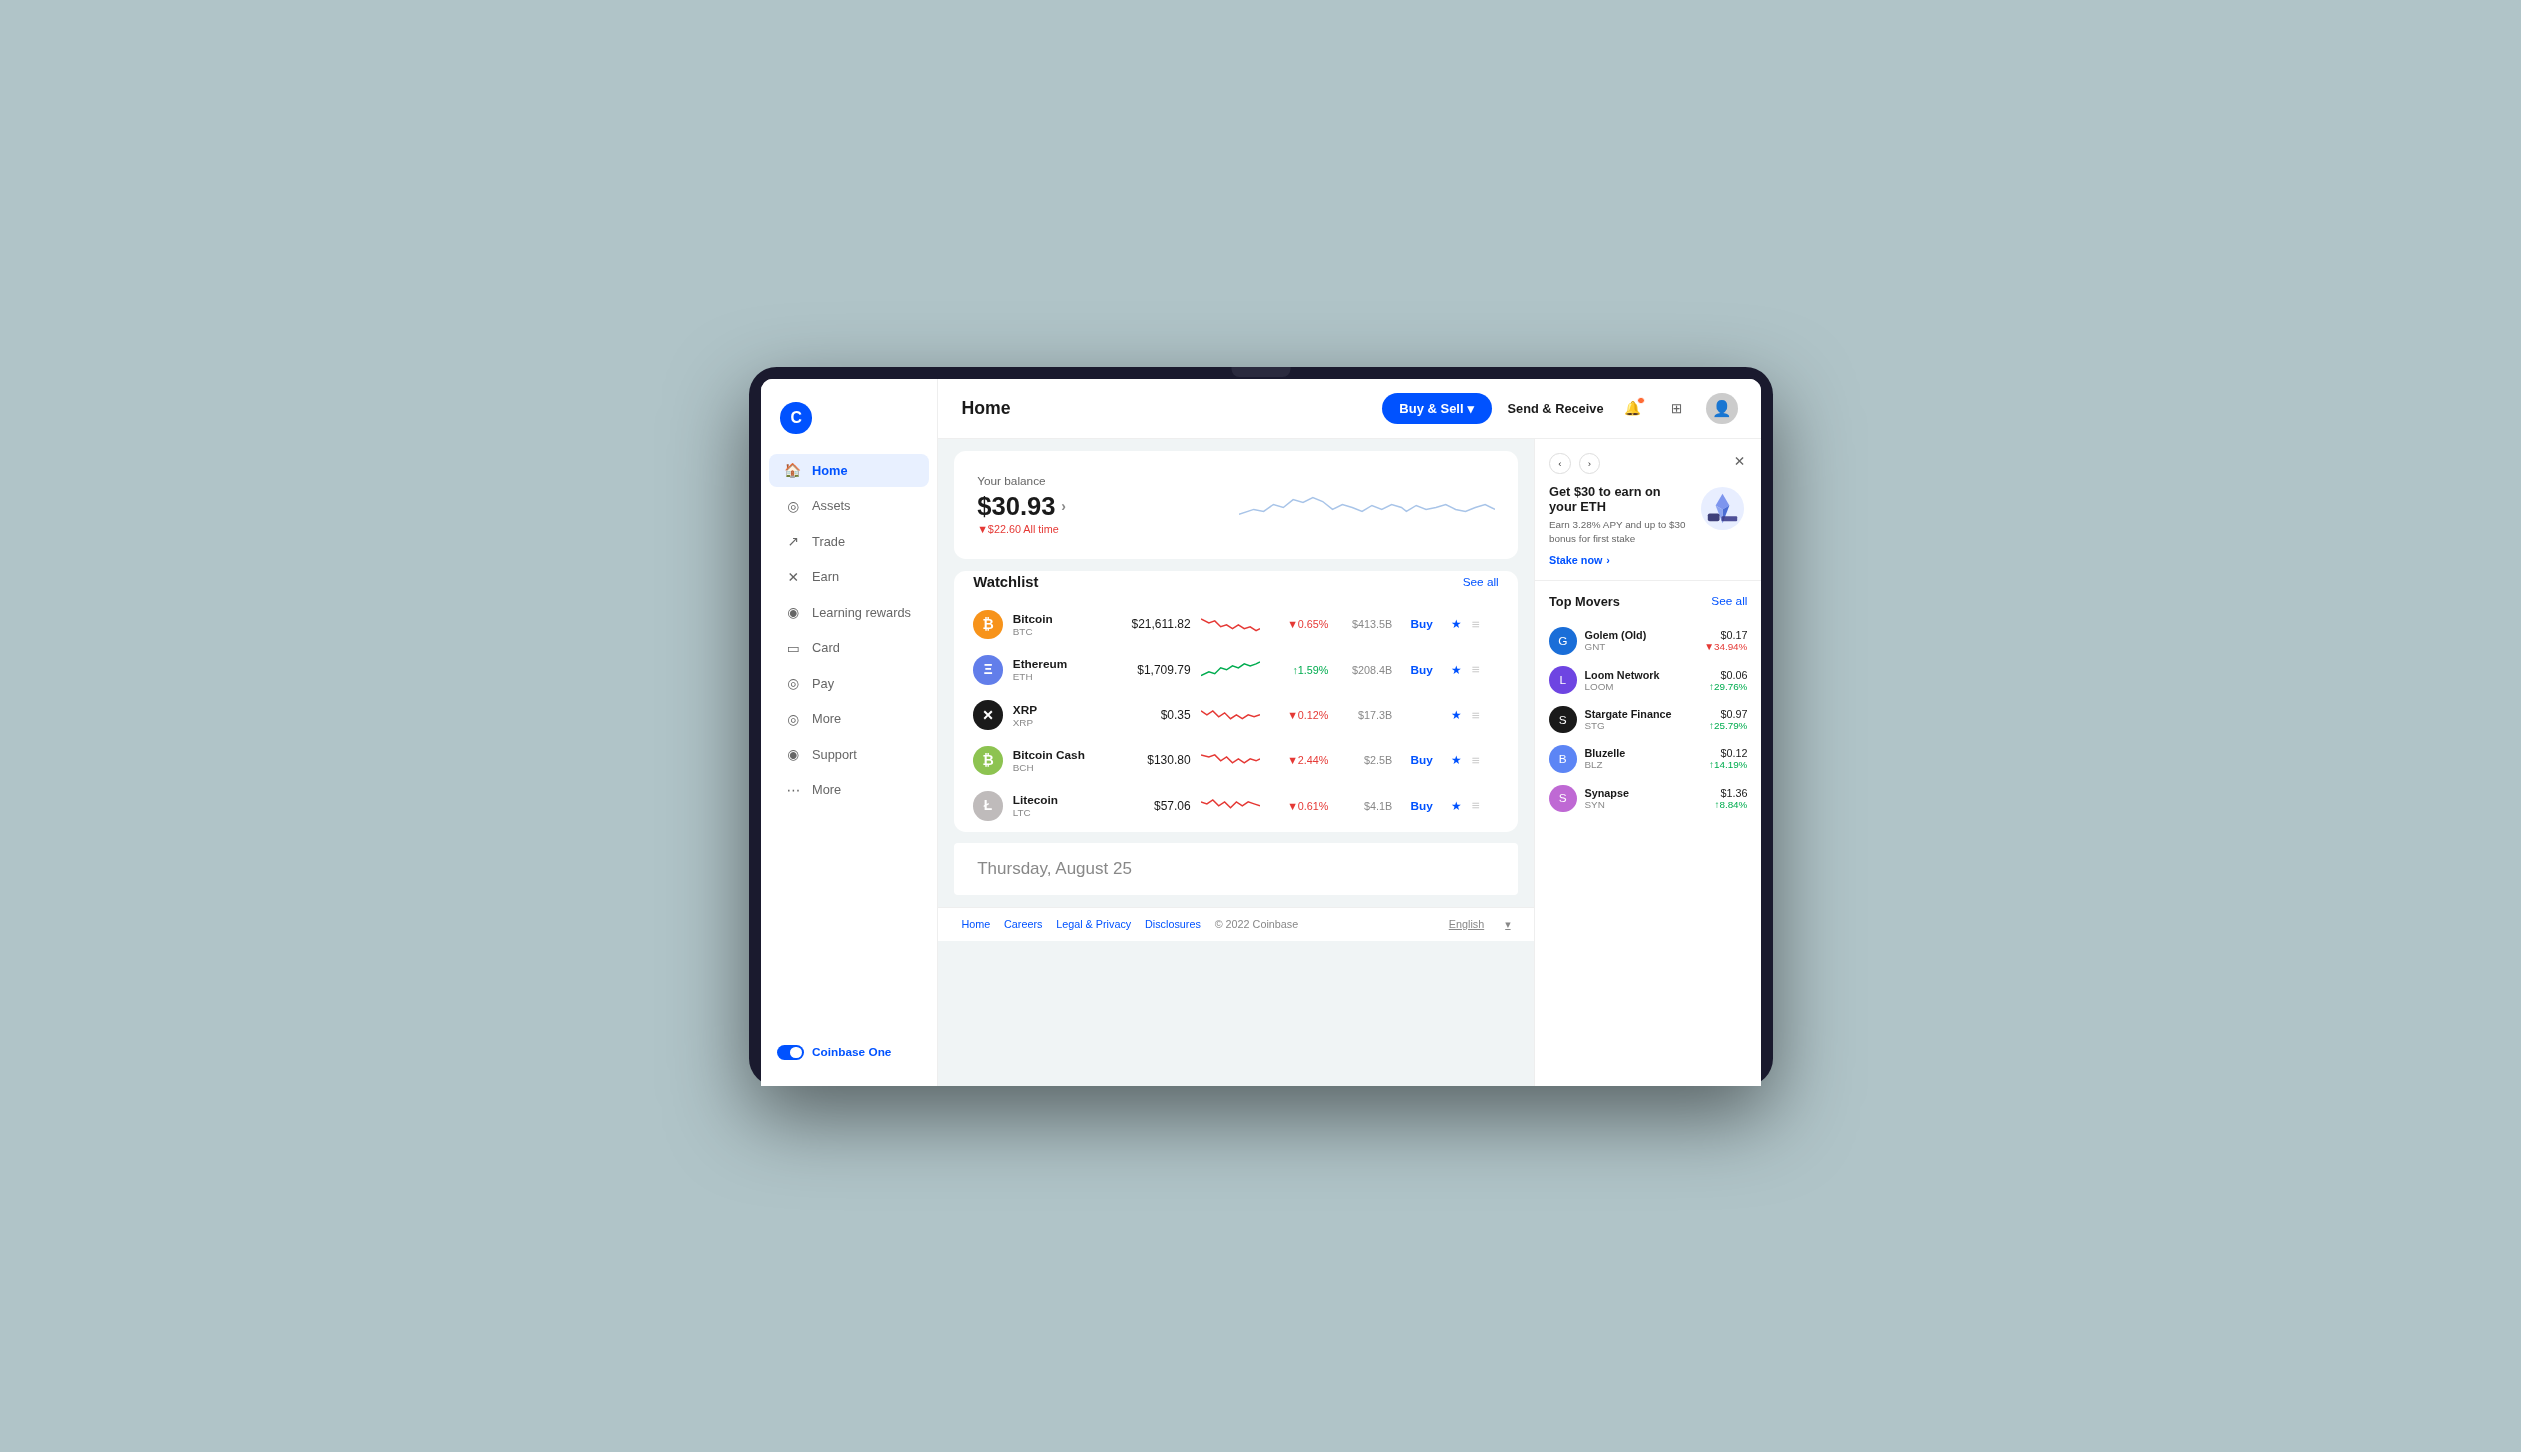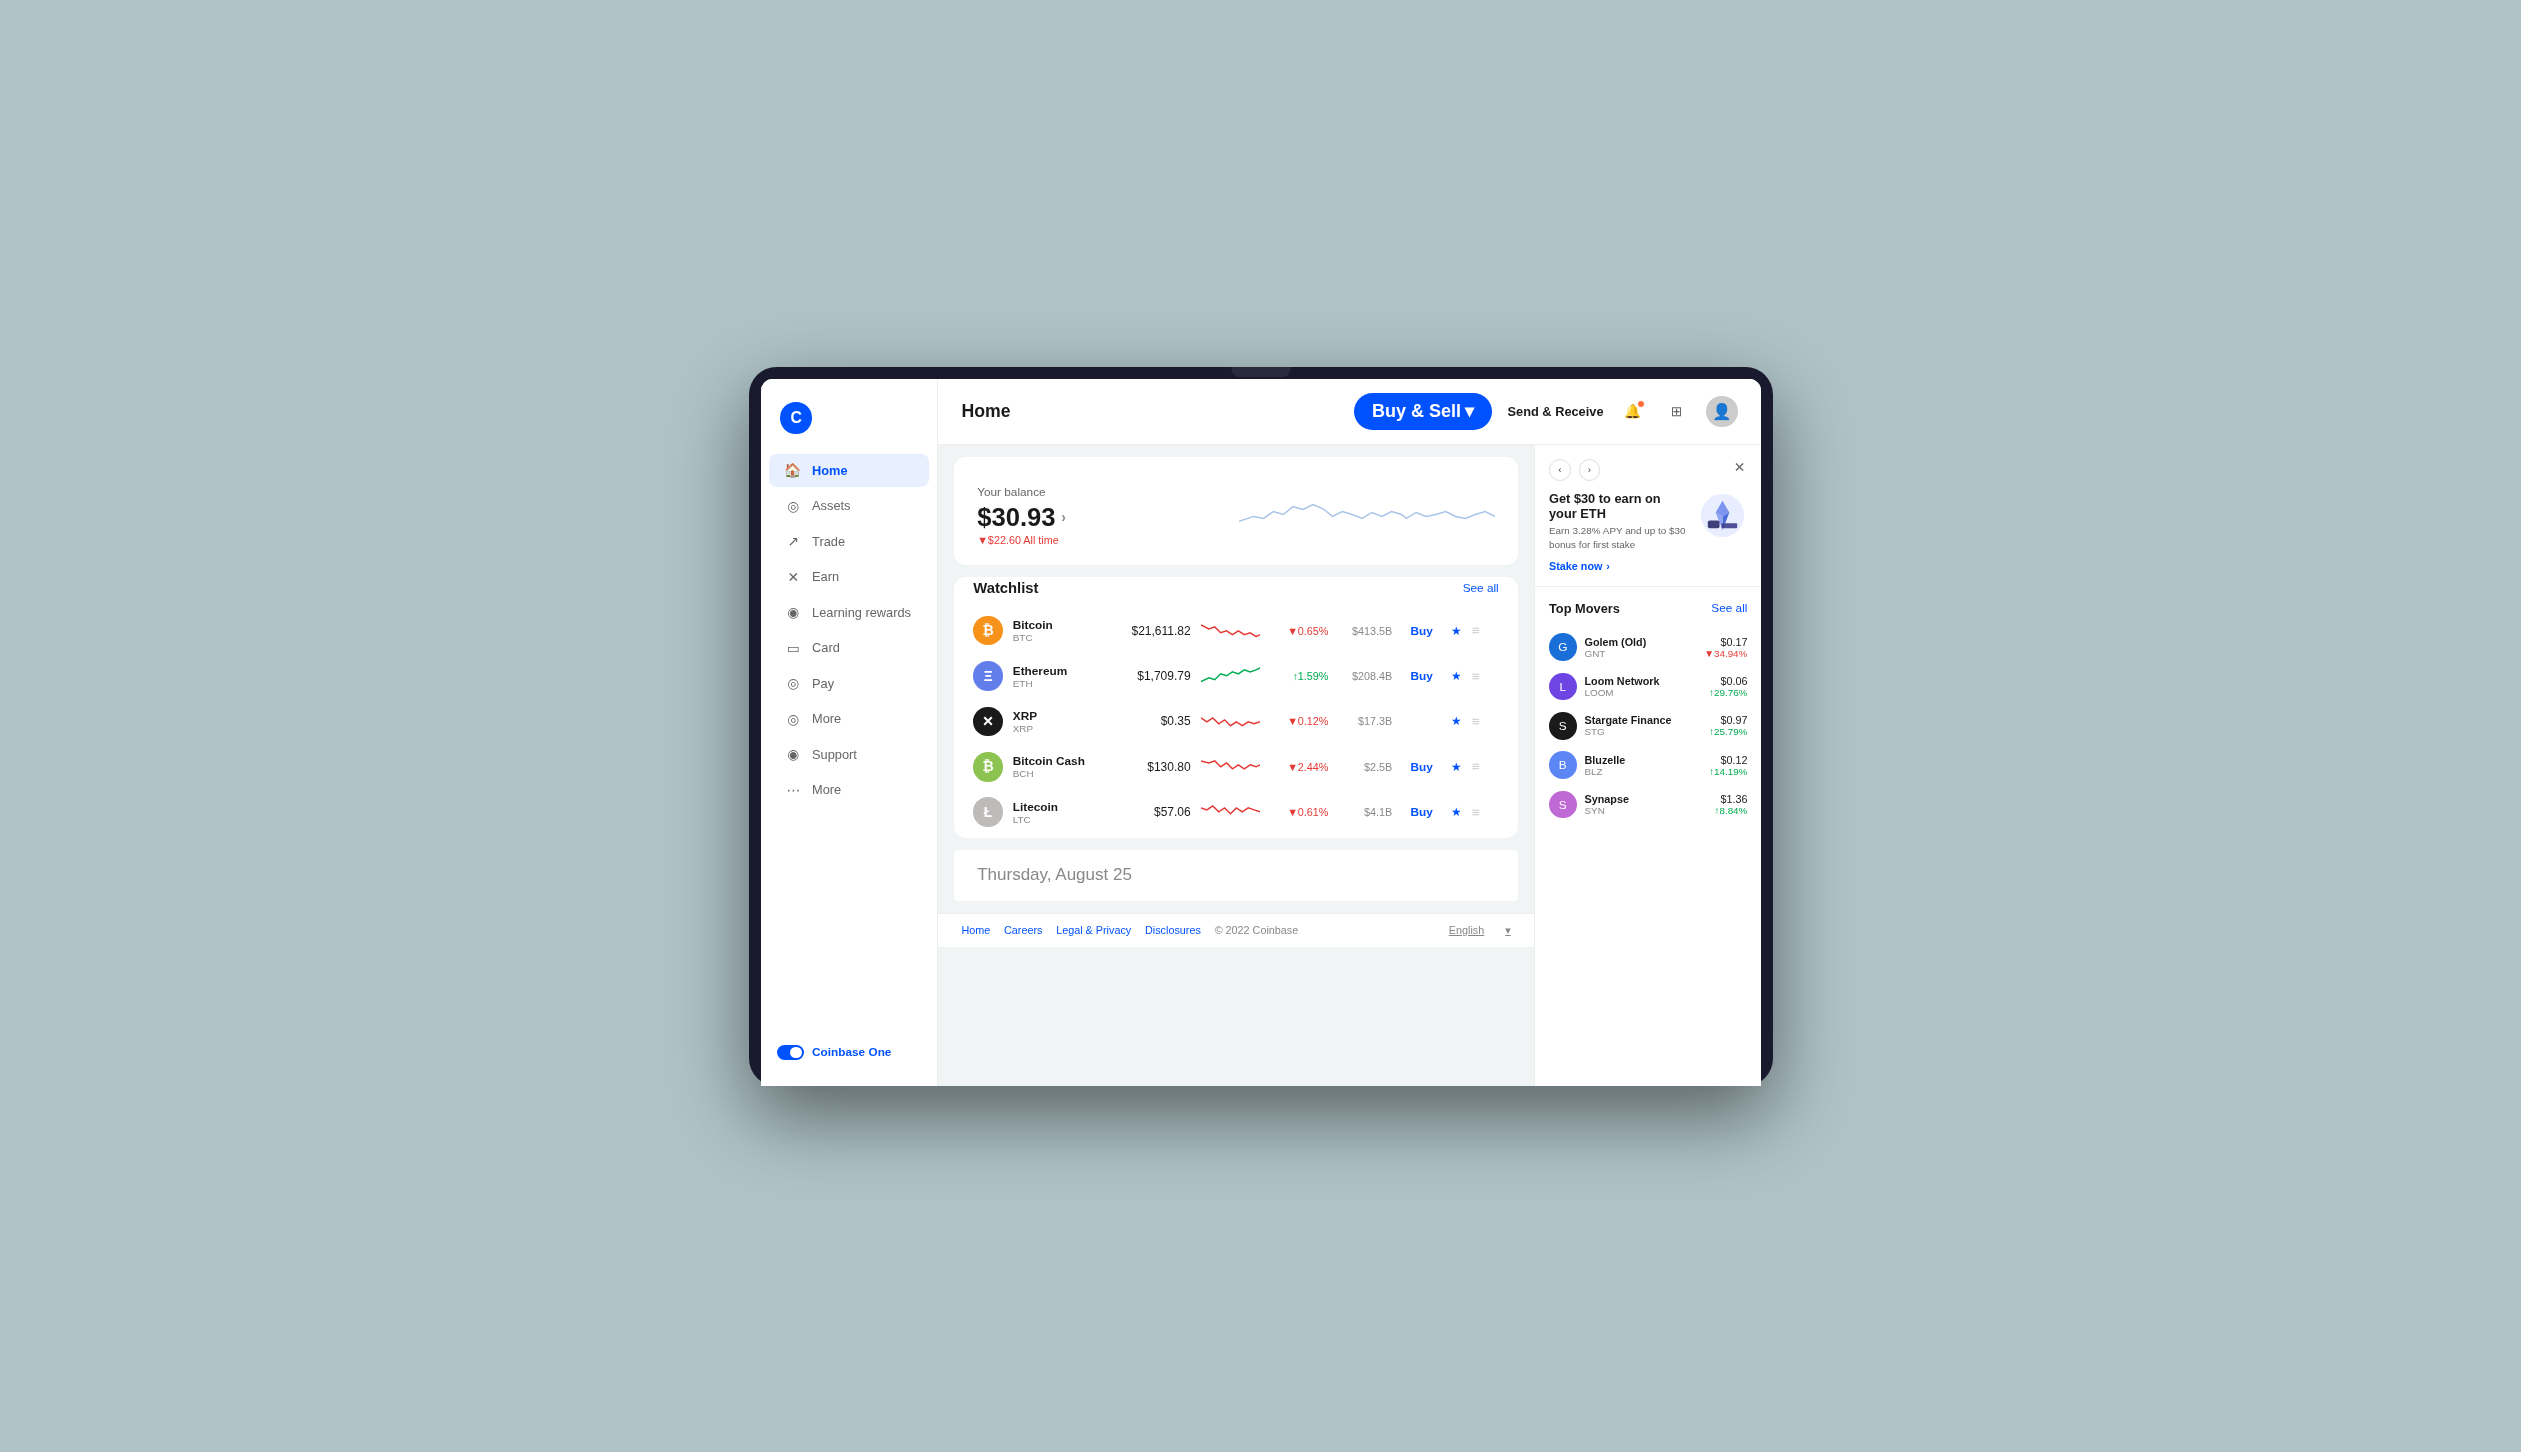--- a/index.html
+++ b/index.html
@@ -157,21 +157,21 @@
       display: flex;
       align-items: center;
       gap: 15.8px;
     }
     .buy-sell-btn {
       background: #0052ff;
       color: white;
       border: none;
       padding: 7.9px 17.7px;
       border-radius: 19.7px;
-      font-size: 18px;
+      font-size: 13px;
       font-weight: 600;
       cursor: pointer;
       display: flex;
       align-items: center;
       gap: 3.9px;
     }
     .send-receive-btn {
       background: none;
       border: none;
       font-size: 12.8px;
@@ -225,21 +225,21 @@
       padding: 0;
     }
     
     .balance-section {
       background: #fff;
       margin: 11.8px 15.8px;
       border-radius: 11.8px;
       padding: 19.7px 23.6px;
       display: flex;
       justify-content: space-between;
-      align-items: flex-end;
+      align-items: center;
       gap: 16px;
     }
     .balance-label {
       font-size: 11.8px;
       color: #666;
       margin-bottom: 3.9px;
     }
     .balance-amount {
       font-size: 25.6px;
       font-weight: 700;

